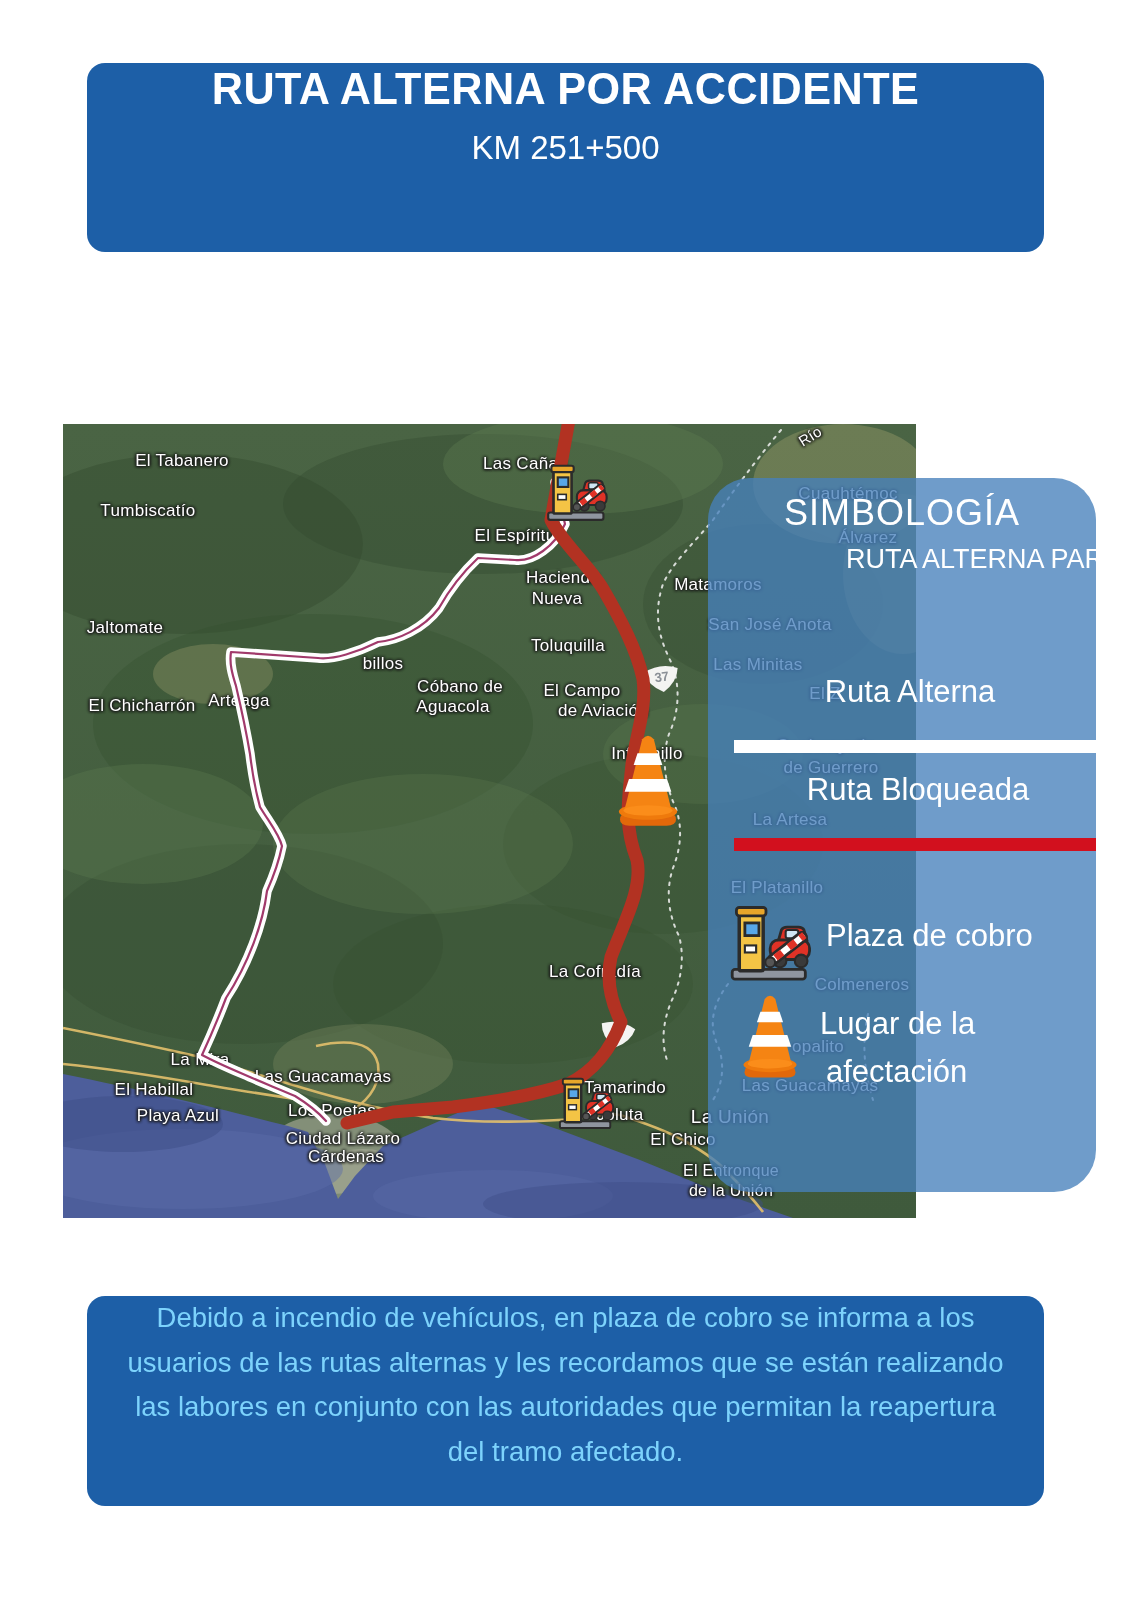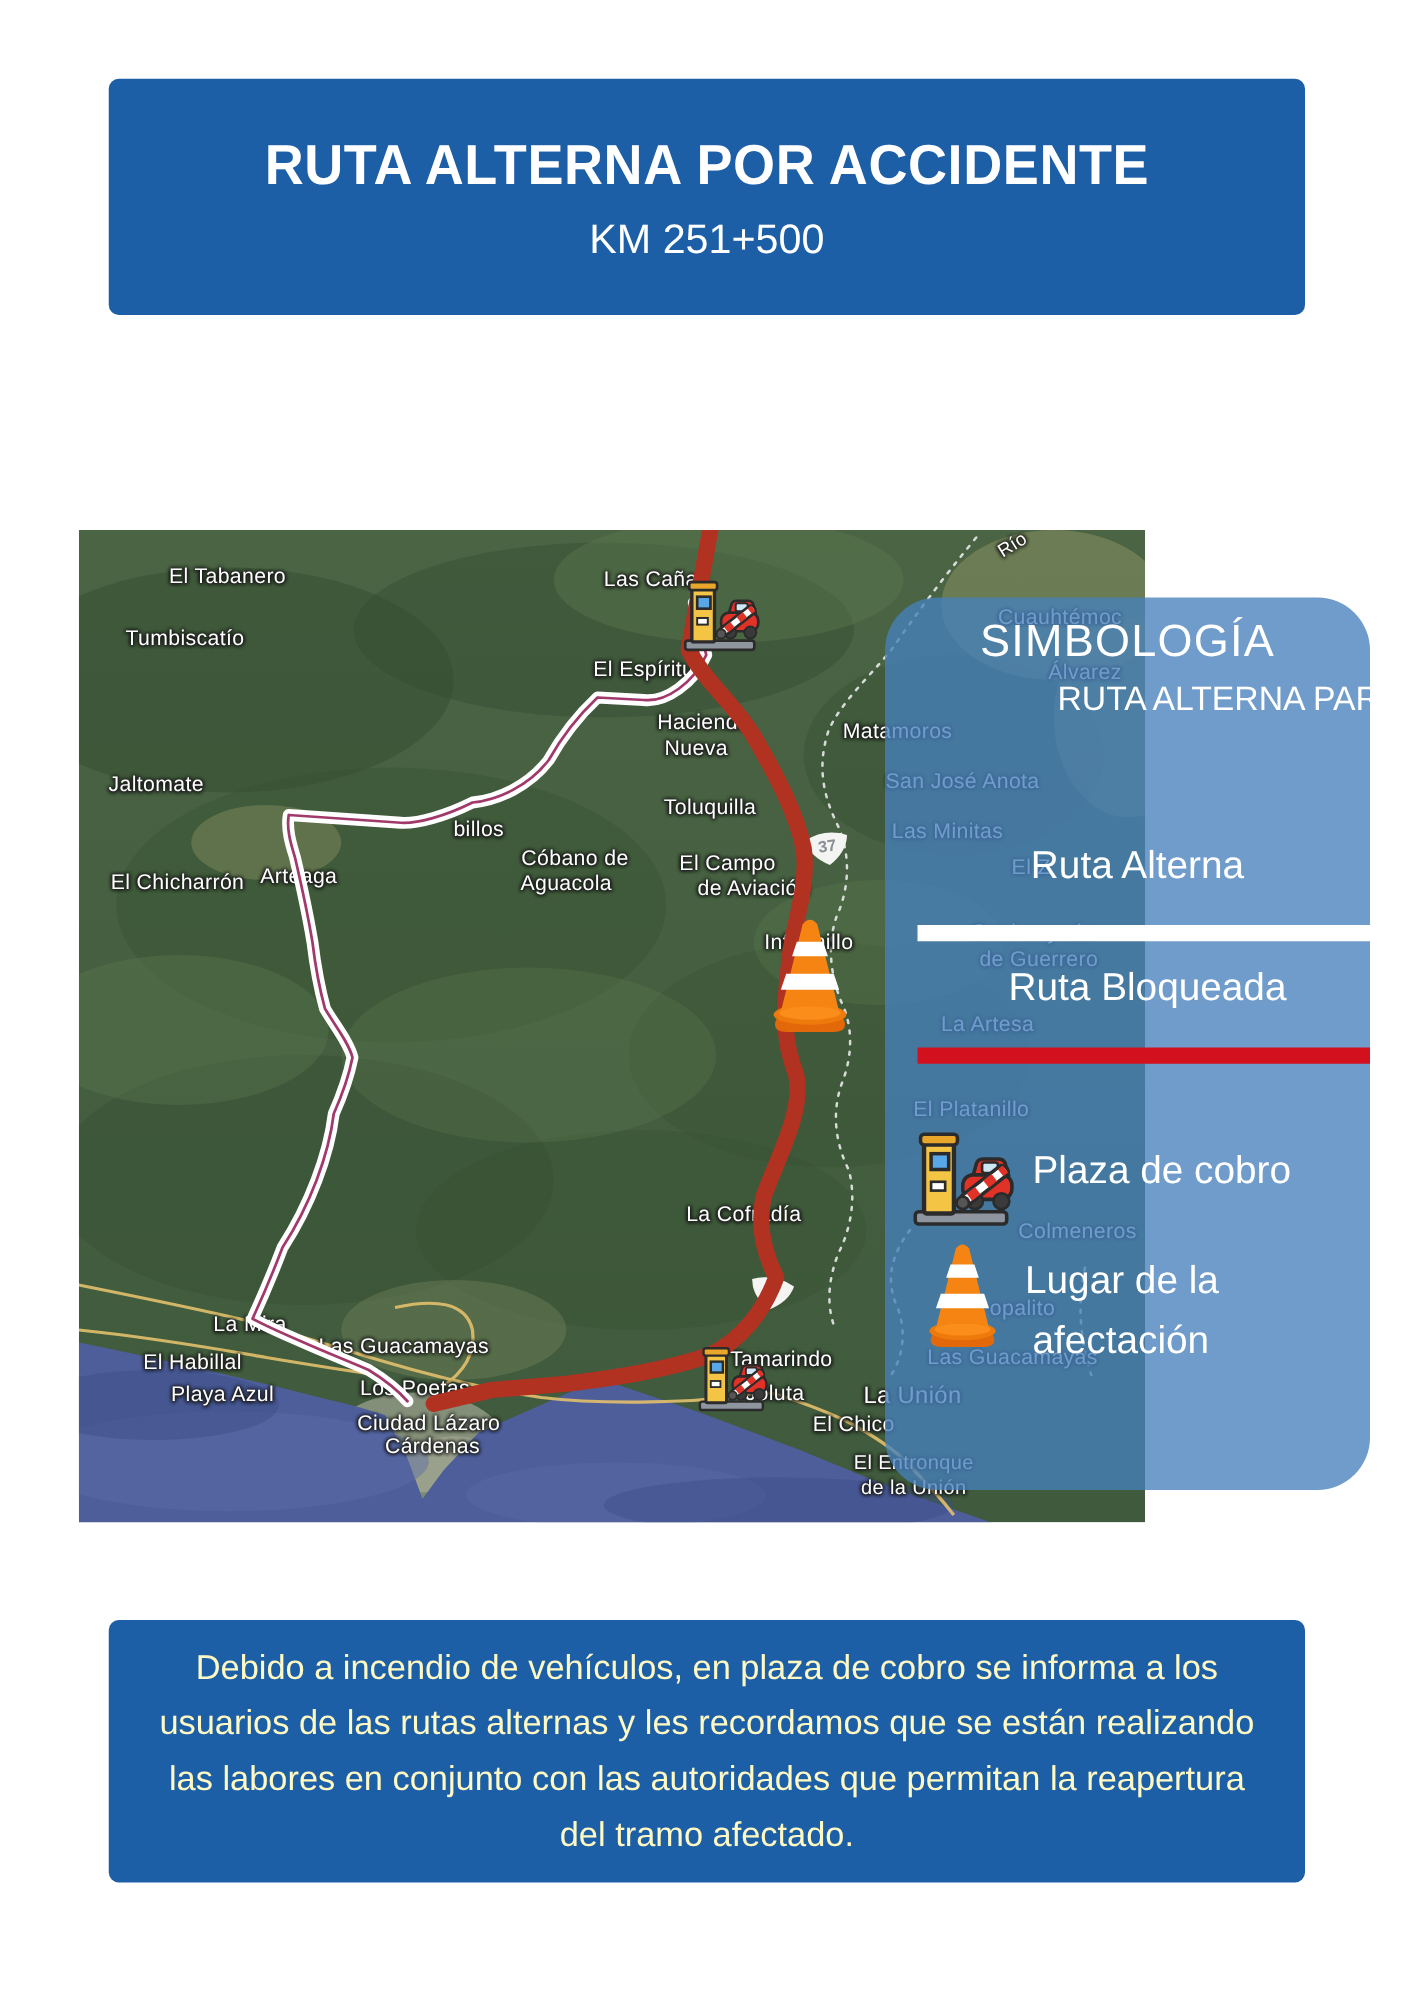--- a/index.html
+++ b/index.html
@@ -1,28 +1,28 @@
 <!DOCTYPE html>
 <html style="--banner-blue: #1d5fa7; --panel-blue: rgba(70,128,187,0.78); --legend-white-line: #ffffff; --legend-red-line: #d2101e; --map-route-alterna: #ffffff; --map-route-alterna-center: #a13a6b; --map-route-blocked: #b23222; --sea-blue: #4d5e9b; --cone-orange: #f58413; --booth-yellow: #f4c445;"><head>
 <meta charset="utf-8">
 <style>
   html,body{margin:0;padding:0;background:#fff;}
   .page{position:relative;width:1131px;height:1600px;background:#ffffff;overflow:hidden;
         font-family:"Liberation Sans", sans-serif;}
 
   
   .banner{position:absolute;left:87px;width:957px;background:var(--banner-blue);
-          border-radius:8px;color:#fff;display:flex;flex-direction:column;
-          align-items:center;justify-content:center;text-align:center;}
+          border-radius:18px;color:#fff;display:flex;flex-direction:column;
+          align-items:center;justify-content:flex-start;text-align:center;}
   .banner.header{top:63px;height:189px;gap:14px;}
   .banner.footer{top:1296px;height:210px;padding:0 34px;box-sizing:border-box;}
   .hdr-title{font-size:45px;font-weight:700;letter-spacing:.5px;
              transform:scaleX(.96);white-space:nowrap;}
   .hdr-sub{font-size:33px;font-weight:400;}
-  .ftr-text{font-size:27.5px;line-height:1.62;color:#fef9c3;font-weight:400;}
+  .ftr-text{font-size:27.5px;line-height:1.62;color:#7dd3fc;font-weight:400;}
 
   
   .map{position:absolute;left:63px;top:424px;width:853px;height:794px;overflow:hidden;}
   .map svg.terrain{position:absolute;left:0;top:0;}
   .map-labels{position:absolute;left:0;top:0;width:100%;height:100%;}
   .map-label{position:absolute;color:#fff;font-weight:500;white-space:nowrap;
      letter-spacing:.3px;
      text-shadow:0 0 3px #1a1a1a,0 1px 3px #1a1a1a,1px 0 3px #1a1a1a,-1px 0 3px #1a1a1a;}
   .routes{position:absolute;left:0;top:0;}
   .marker{position:absolute;}

